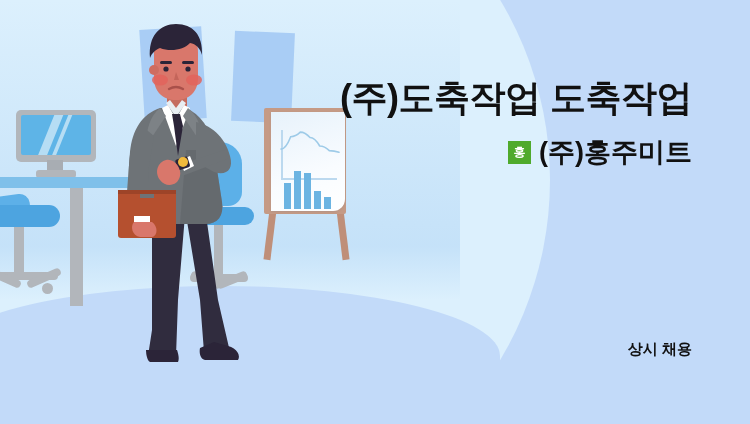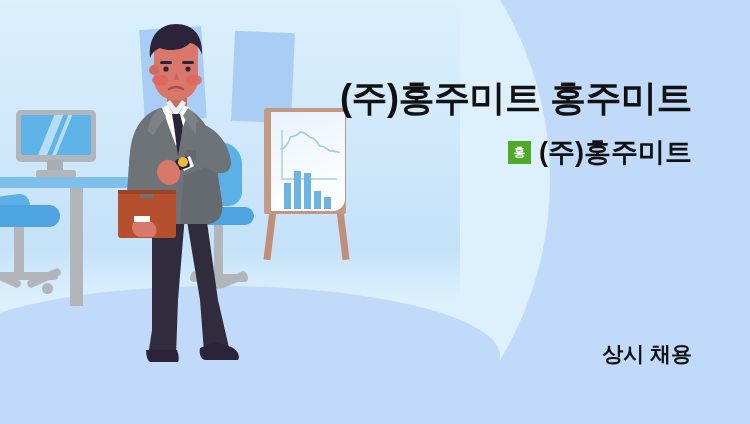--- a/index.html
+++ b/index.html
@@ -161,21 +161,21 @@
   }
   #company-name {
     color: #111111;
     font-size: 27px;
     font-weight: 700;
     white-space: nowrap;
   }
   #hiring-type {
     right: 58px; top: 340px;
     color: #111111;
-    font-size: 21px;
+    font-size: 15px;
     font-weight: 700;
     white-space: nowrap;
   }
 </style>
 </head>
 <body>
 
 <div id="banner">
 
   <div class="layer" id="bg-base"></div>
@@ -282,21 +282,21 @@
     <circle cx="188" cy="69" r="2.6" fill="#2b2438"></circle>
 
     <ellipse cx="160" cy="80" rx="8" ry="5.5" fill="#e2635c" opacity="0.85"></ellipse>
     <ellipse cx="194" cy="80" rx="8" ry="5.5" fill="#e2635c" opacity="0.85"></ellipse>
 
     <path d="M176 72 L179 80 L174 80 Z" fill="#c4655a"></path>
 
     <path d="M169 89 Q176 85 183 89" fill="none" stroke="#a9504a" stroke-width="2.4" stroke-linecap="round"></path>
   </svg>
 
-  <div class="layer" id="title">(주)홍주미트 홍주미트</div>
+  <div class="layer" id="title">(주)도축작업 도축작업</div>
 
   <div class="layer" id="company-row">
     <div id="company-badge">홍</div>
     <div id="company-name">(주)홍주미트</div>
   </div>
 
   <div class="layer" id="hiring-type">상시 채용</div>
 
 </div>
 

